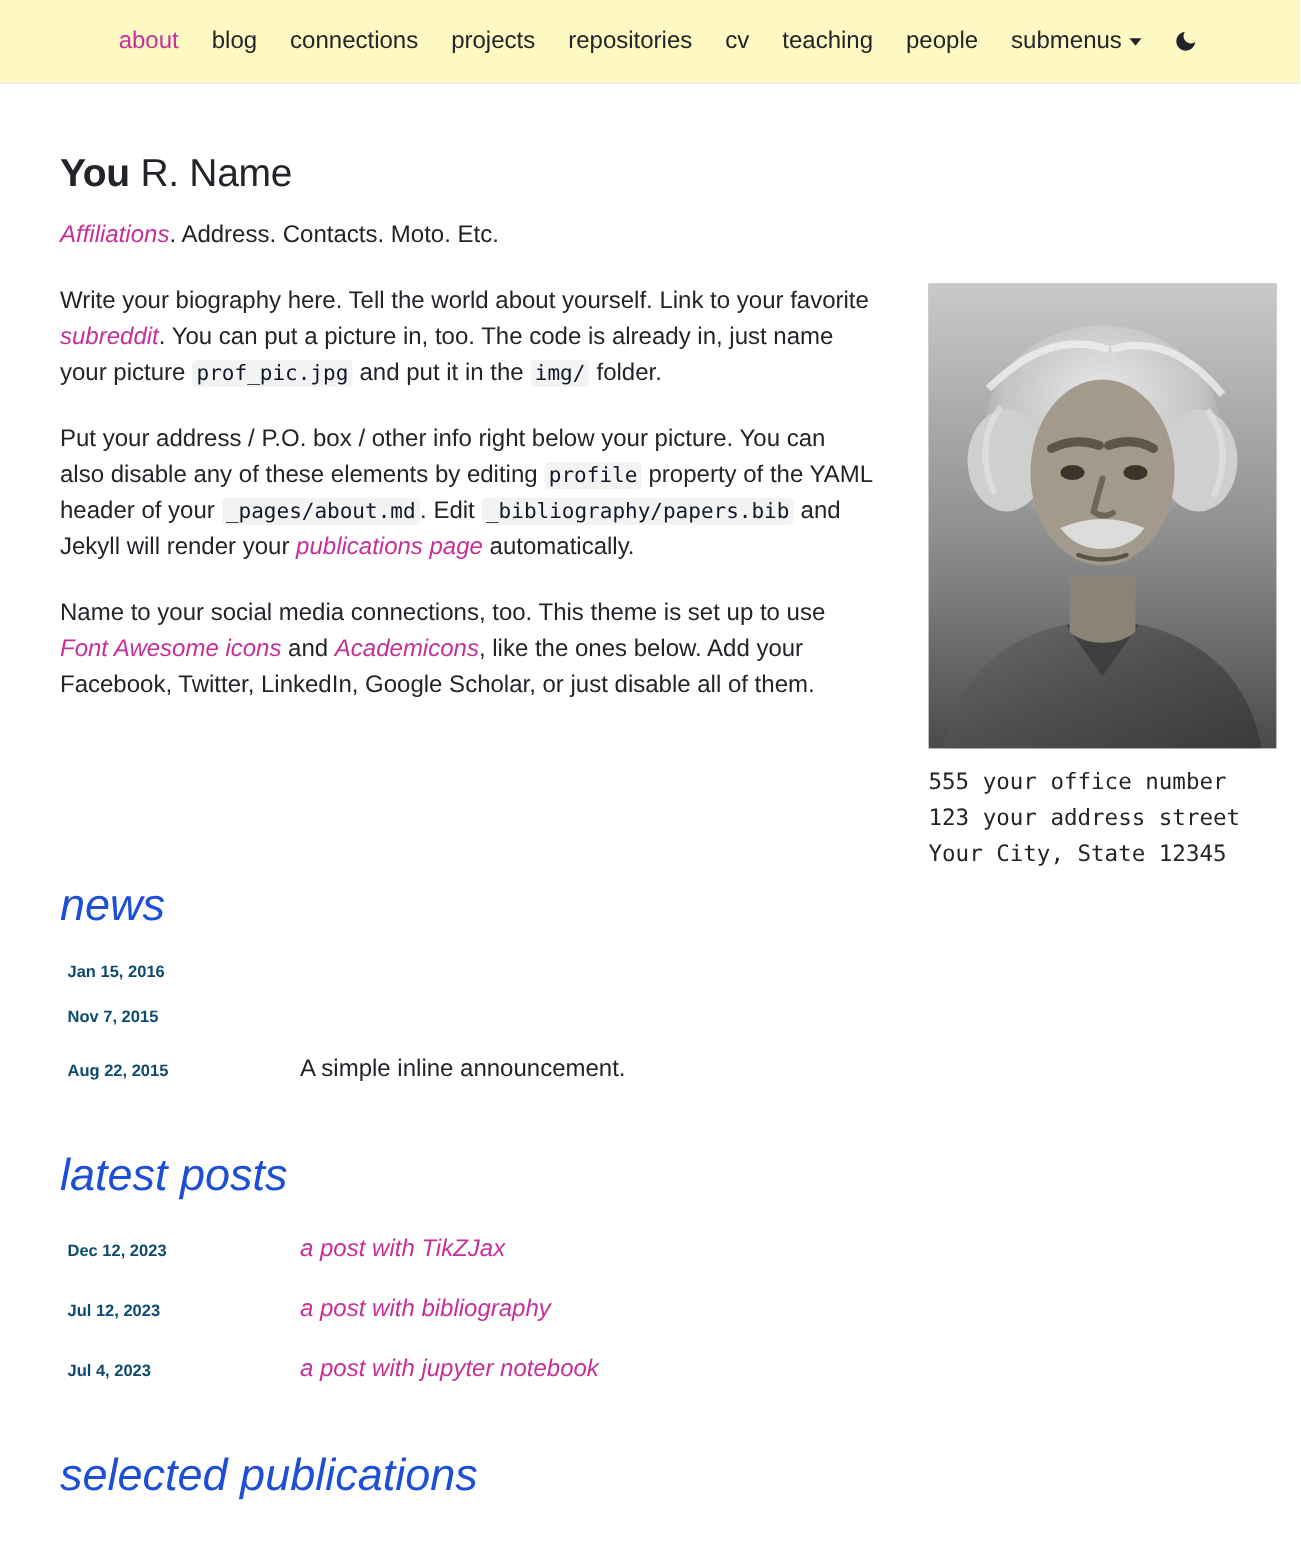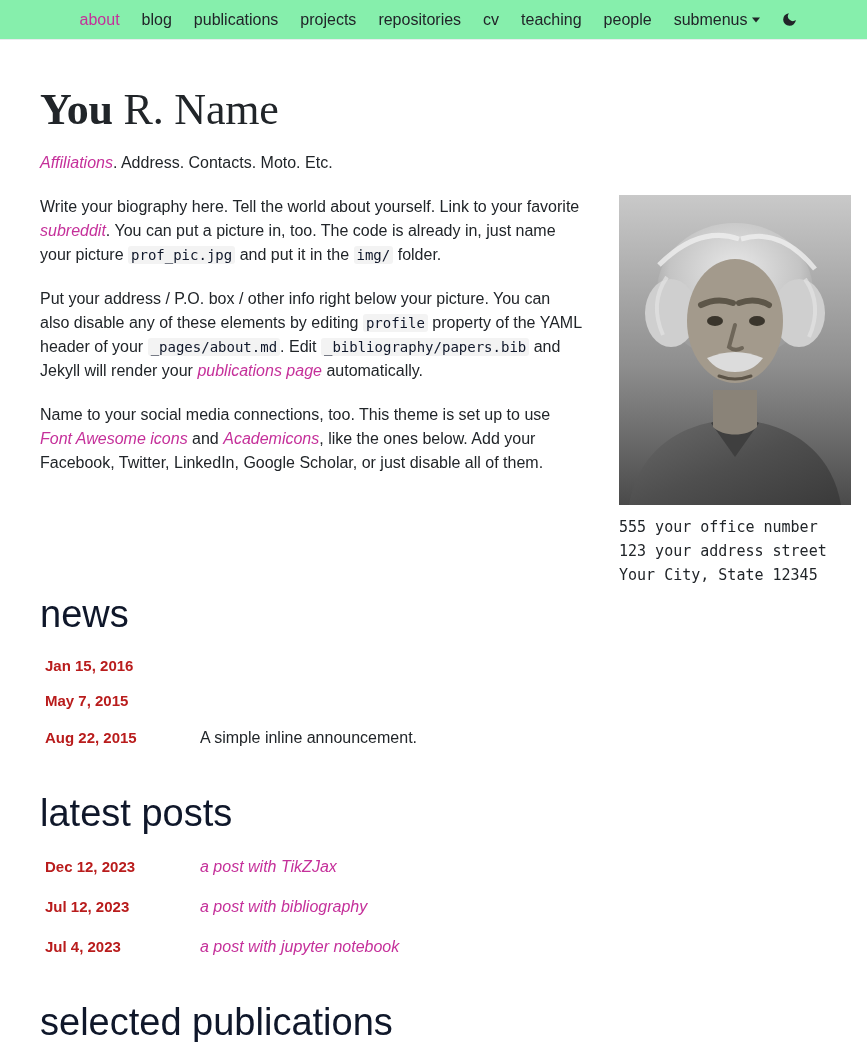--- a/index.html
+++ b/index.html
@@ -7,26 +7,26 @@
     margin: 0; padding: 0;
     width: 867px;
     background: #ffffff;
     font-family: "Liberation Sans", sans-serif;
     color: #212529;
   }
   body { width: 867px; min-height: 1042px; overflow: hidden; }
 
   
   .navbar {
-    height: 40px;
+    height: 56px;
     border-bottom: 1px solid #e9ecef;
     display: flex;
     align-items: center;
     justify-content: center;
-    background: #86efac;
+    background: #fef9c3;
   }
   .nav-inner {
     display: flex;
     align-items: center;
     gap: 0;
   }
   .nav-link {
     font-size: 16px;
     color: #212529;
     text-decoration: none;
@@ -59,26 +59,25 @@
     display: inline-block;
   }
   .moon svg { display: block; }
 
   
   .page {
     padding: 0 40px;
     max-width: 867px;
   }
   h1.title {
-    font-size: 44px;
+    font-size: 26px;
     font-weight: 400;
     margin: 44px 0 0 0;
     line-height: 1.2;
     letter-spacing: -0.2px;
-    font-family: Liberation Serif, serif;
   }
   h1.title b { font-weight: 700; }
 
   .subtitle {
     font-size: 16px;
     margin: 14px 0 0 0;
     color: #212529;
     line-height: 1.5;
   }
   a.pink { color: #c5309a; text-decoration: none; cursor: pointer; font-style: italic; }
@@ -120,56 +119,57 @@
     font-family: "DejaVu Sans Mono", "Liberation Mono", monospace;
     font-size: 14px;
     color: #0f172a;
     background: #f3f3f3;
     padding: 1px 3px;
     border-radius: 3px;
     word-wrap: break-word;
   }
 
   h2.section {
-    font-size: 38px;
+    font-size: 30px;
     font-weight: 400;
     margin: 34px 0 12px 0;
-    color: #0f172a;
+    color: #1d4ed8;
     clear: both;
+    font-style: italic;
   }
   h2.section.pubs { margin-top: 34px; }
 
   .entry {
     display: flex;
     align-items: baseline;
     padding: 9px 0;
     font-size: 16px;
   }
   .entry-date {
     width: 160px;
     flex: 0 0 160px;
     font-weight: 700;
-    font-size: 15px;
+    font-size: 11px;
     padding-left: 5px;
-    color: #b91c1c;
+    color: #0c4a6e;
   }
   .entry-text {
     flex: 1;
     color: #212529;
     line-height: 22px;
   }
 </style>
 </head>
 <body>
 
 <div class="navbar">
   <div class="nav-inner">
     <a class="nav-link active" href="#">about</a>
     <a class="nav-link" href="#">blog</a>
-    <a class="nav-link" href="#">publications</a>
+    <a class="nav-link" href="#">connections</a>
     <a class="nav-link" href="#">projects</a>
     <a class="nav-link" href="#">repositories</a>
     <a class="nav-link" href="#">cv</a>
     <a class="nav-link" href="#">teaching</a>
     <a class="nav-link" href="#">people</a>
     <a class="nav-link submenu-link" href="#">
       <span>submenus</span>
       <span class="caret"></span>
     </a>
     <span class="mode-toggle">
@@ -257,21 +257,21 @@
     <p class="body"><span>Name to your social media connections, too. This theme is set up to use </span><a class="pink" href="#">Font Awesome icons</a><span> and </span><a class="pink" href="#">Academicons</a><span>, like the ones below. Add your Facebook, Twitter, LinkedIn, Google Scholar, or just disable all of them.</span></p>
 
   </div>
 
   <h2 class="section">news</h2>
   <div>
     <div class="entry">
       <div class="entry-date">Jan 15, 2016</div>
     </div>
     <div class="entry">
-      <div class="entry-date">May 7, 2015</div>
+      <div class="entry-date">Nov 7, 2015</div>
     </div>
     <div class="entry">
       <div class="entry-date">Aug 22, 2015</div>
       <div class="entry-text">A simple inline announcement.</div>
     </div>
   </div>
 
   <h2 class="section">latest posts</h2>
   <div>
     <div class="entry">

